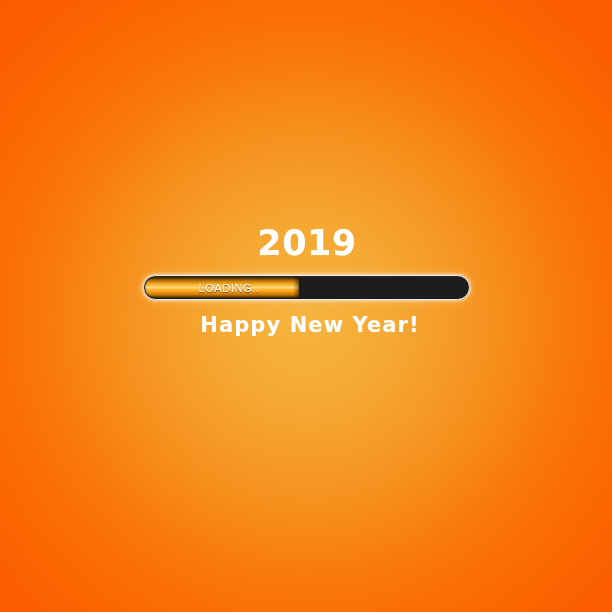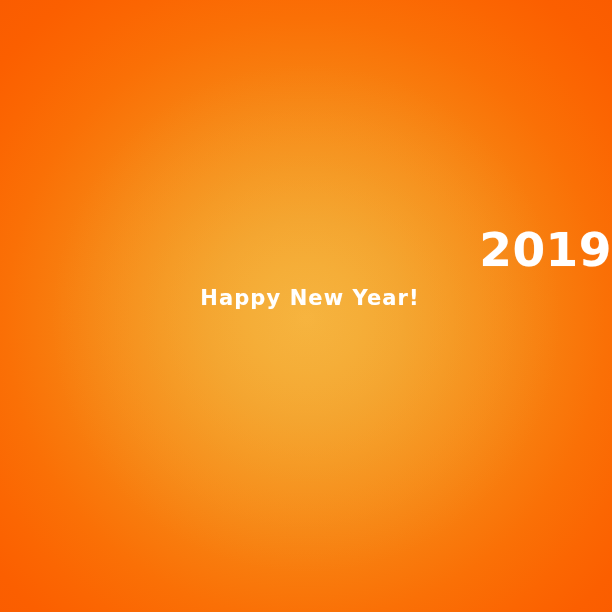--- a/index.html
+++ b/index.html
@@ -49,28 +49,27 @@
     position: absolute;
     left: 0;
     right: 0;
     top: 226px;
     text-align: center;
   }
 
   .year {
     font-family: "DejaVu Sans", "Liberation Sans", sans-serif;
     font-weight: 700;
-    font-size: 47px;
+    font-size: 35px;
     line-height: 1;
     letter-spacing: 0.5px;
     color: #ffffff;
     margin: 0;
     padding: 0 0 0 2px;
     text-shadow: 0 0 1px rgba(255,255,255,0.35);
-    text-align: right;
   }
 
   
   .bar-wrap {
     position: relative;
     width: 327px;
     height: 25px;
     margin: 14px auto 0 auto;
   }
   .bar-outer {
@@ -155,17 +154,23 @@
 
 <div id="stage">
 
   <div class="bg"></div>
   <div class="bg-soft"></div>
 
   <div class="content">
 
     <div class="year">2019</div>
 
+    <div class="bar-wrap">
+      <div class="bar-outer">
+        <div class="bar-fill" style="width: calc(48% - 2px);"></div>
+      </div>
+      <div class="bar-label" style="width: 48%;">LOADING..</div>
+    </div>
 
     <div class="greeting">Happy New Year!</div>
 
   </div>
 </div>
 
 </body></html>

